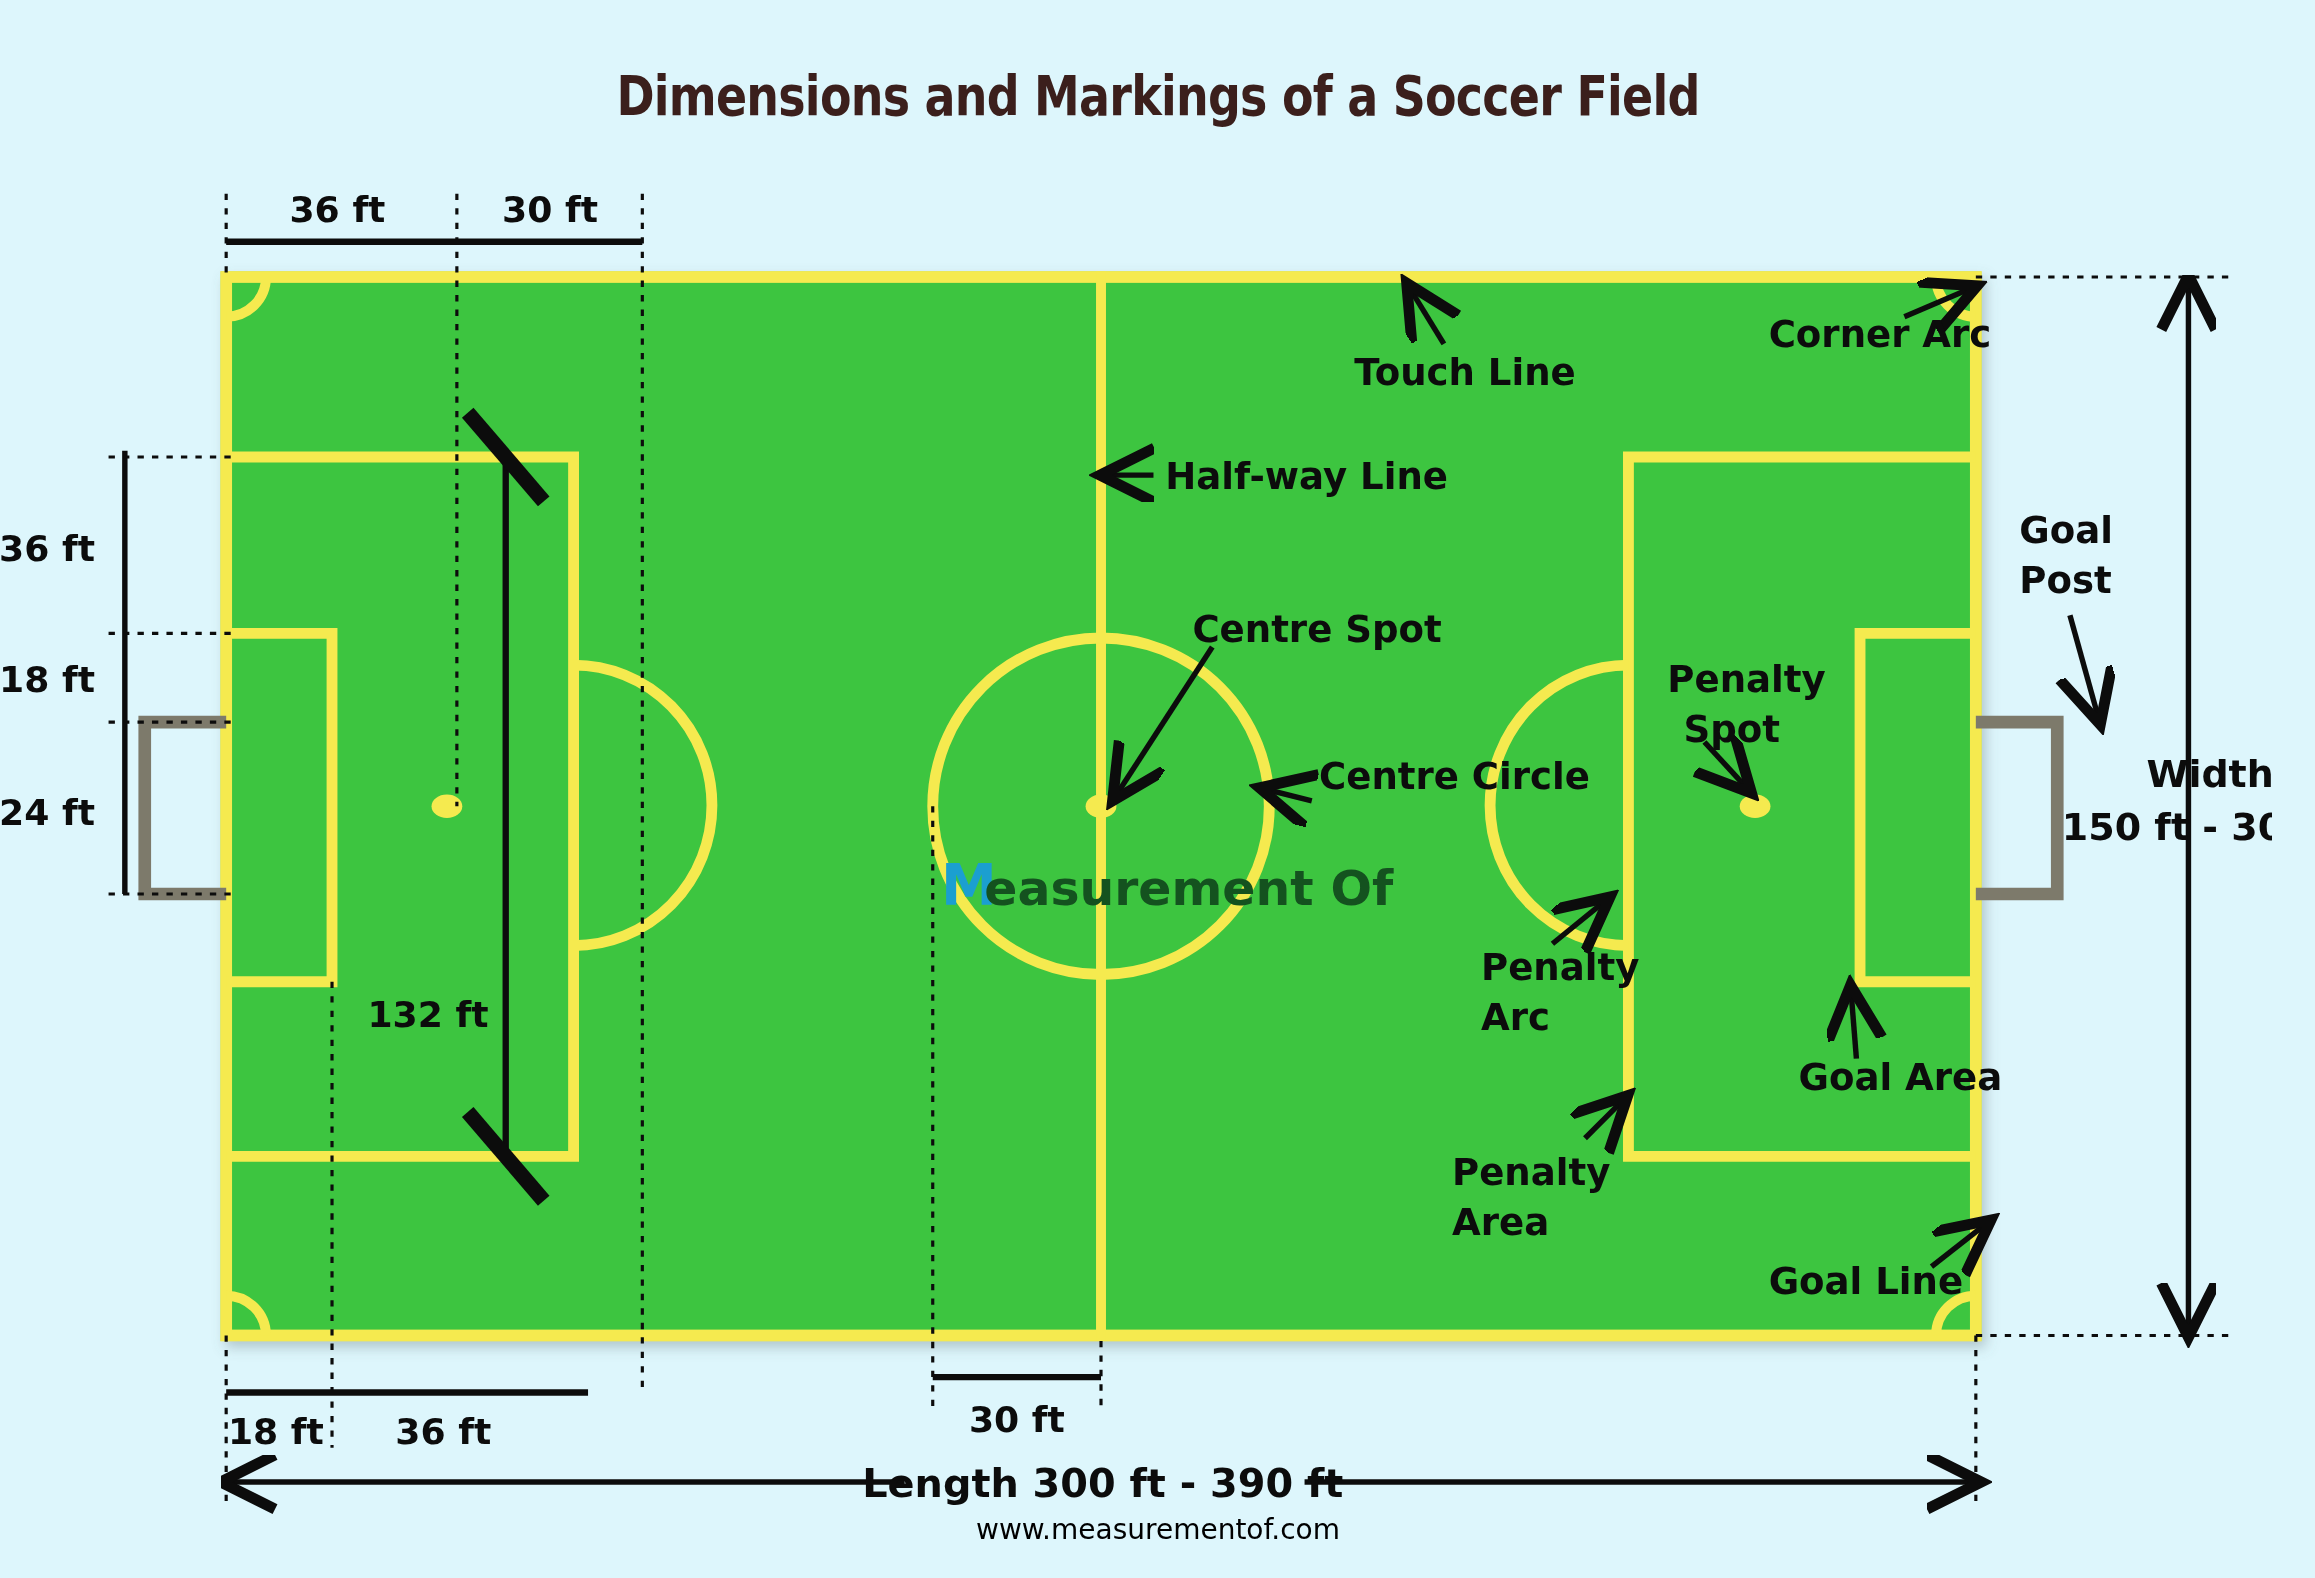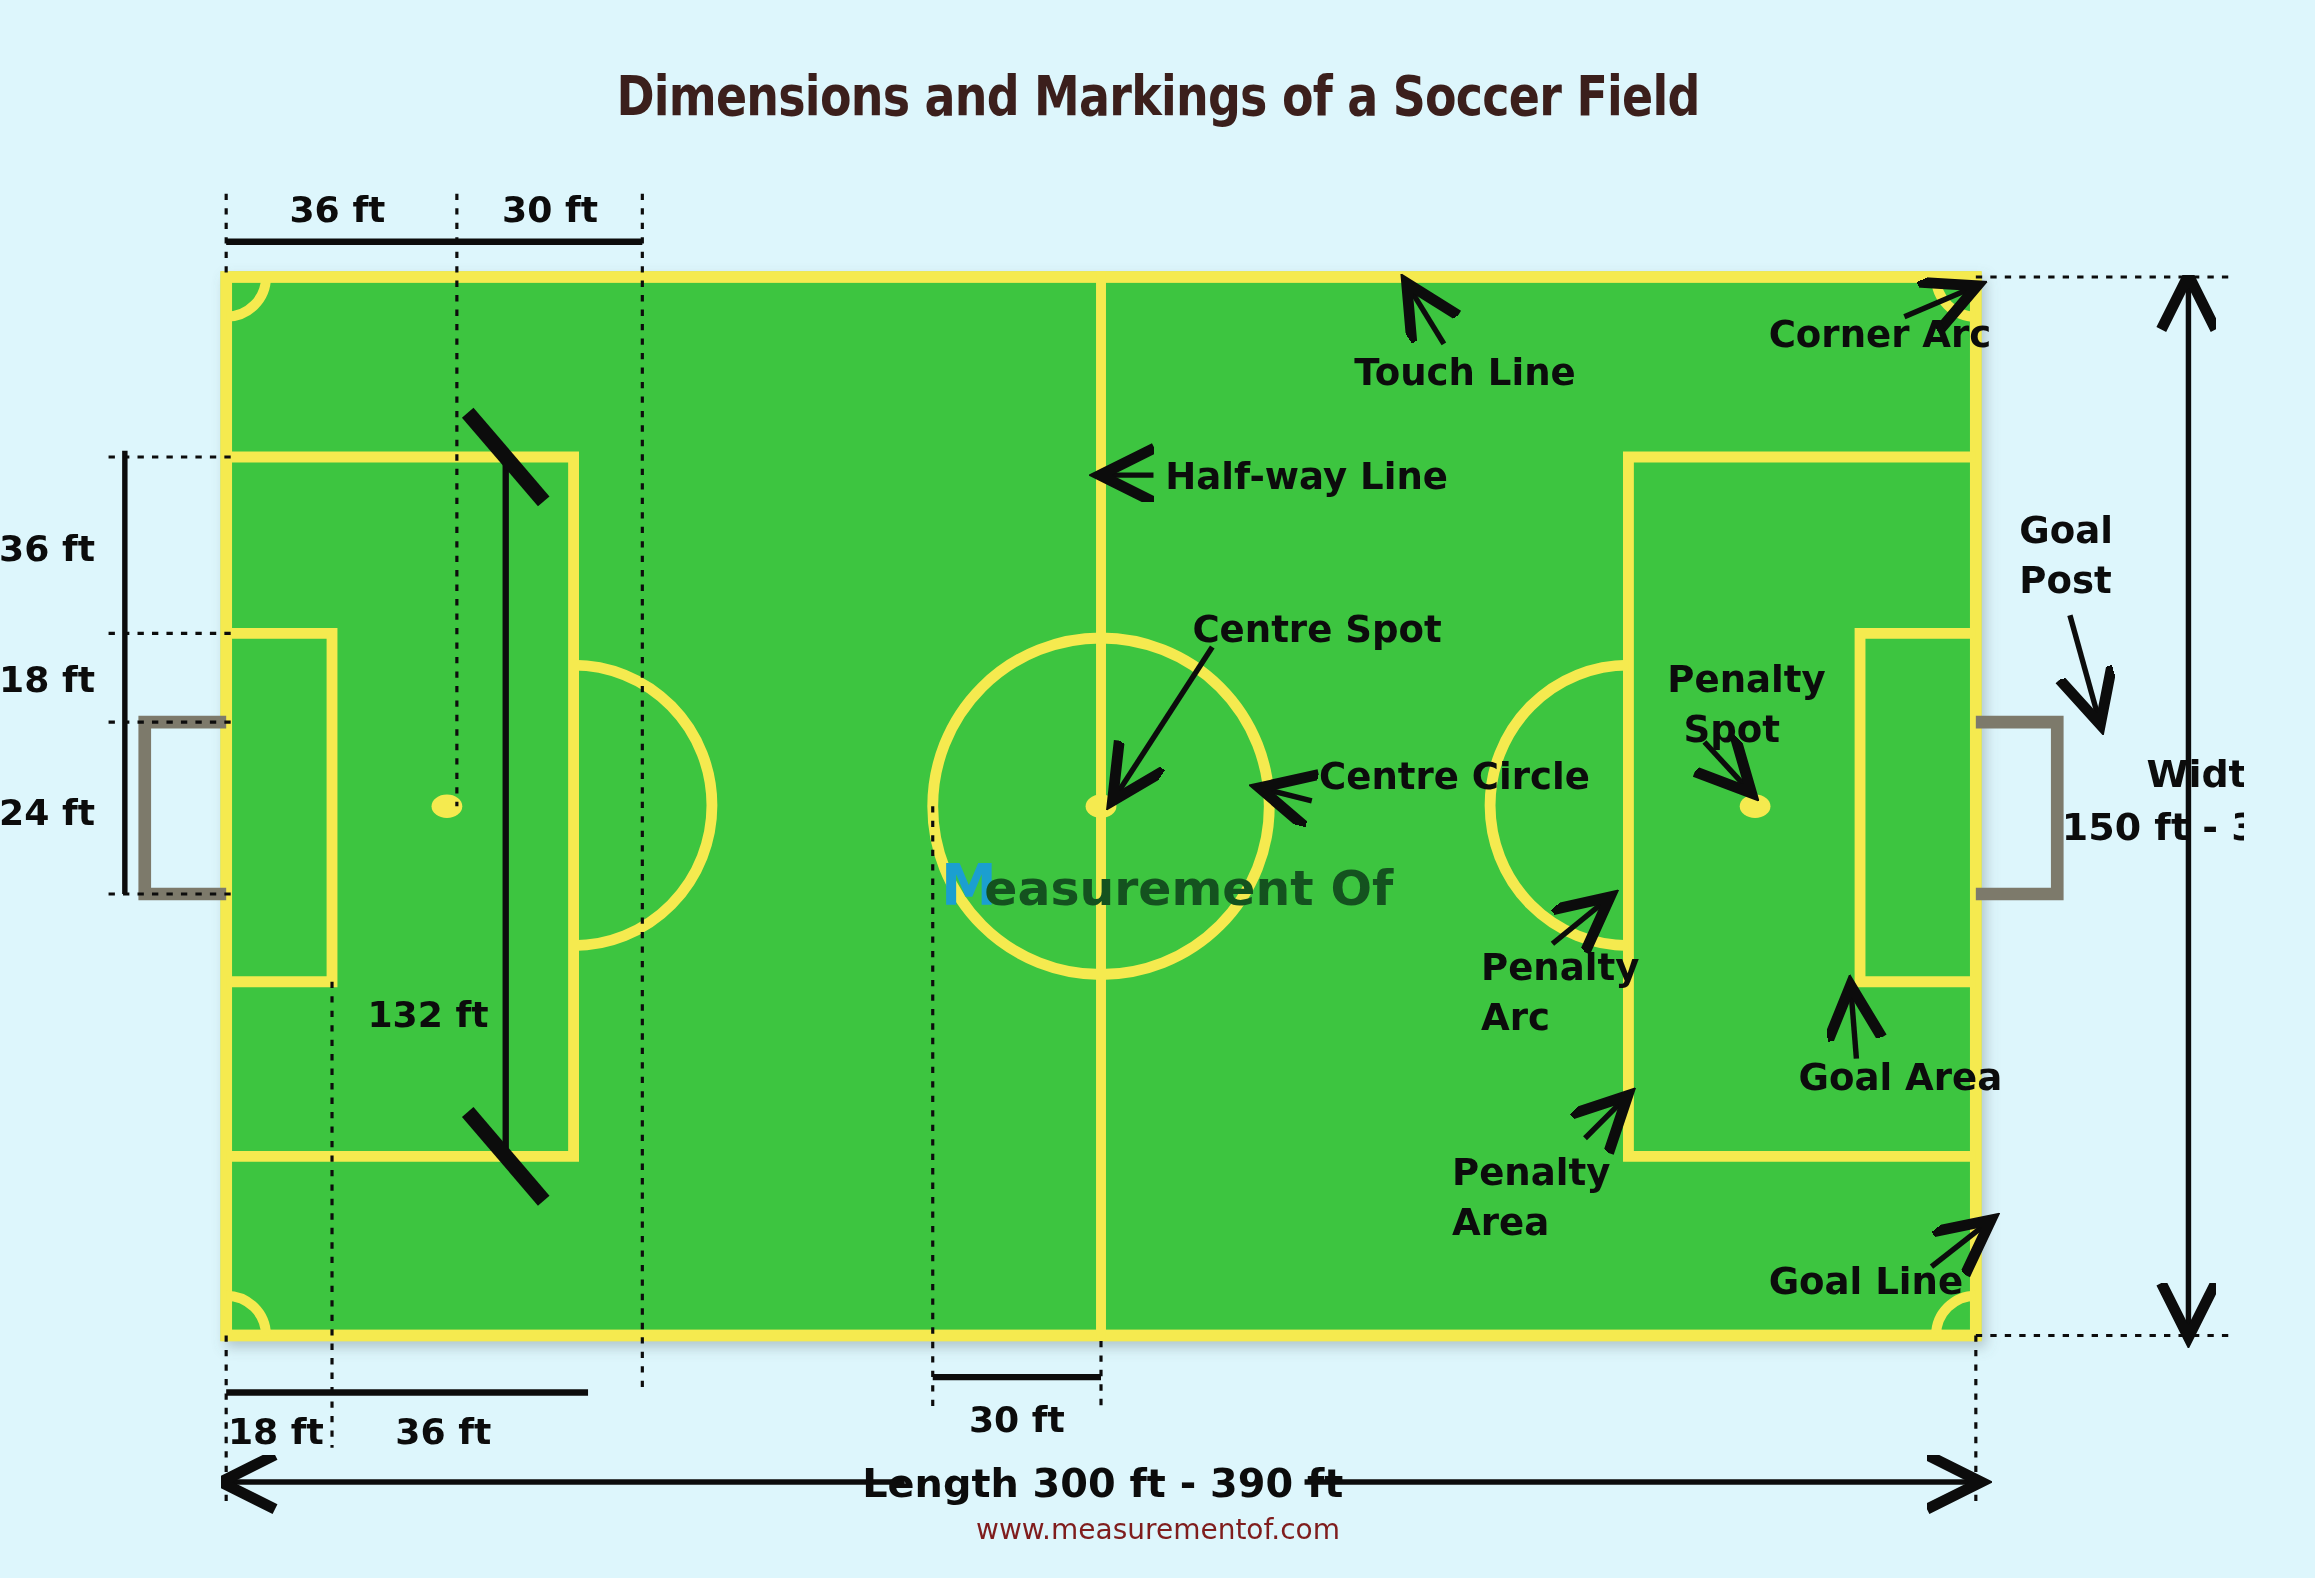--- a/index.html
+++ b/index.html
@@ -7,20 +7,21 @@
     padding: 0;
     background: #ddf6fc;
   }
   #page {
     position: relative;
     width: 2244px;
     height: 1579px;
     background: #ddf6fc;
     font-family: "DejaVu Sans", sans-serif;
     overflow: hidden;
+    padding-left: 28px;
   }
   #title {
     position: absolute;
     top: 63px;
     left: 0;
     width: 2316px;
     text-align: center;
     font-family: "DejaVu Sans", sans-serif;
     font-size: 56px;
     font-weight: bold;
@@ -28,21 +29,21 @@
     color: #3b1f1c;
     transform: scaleX(0.82);
   }
   #footer {
     position: absolute;
     top: 1513px;
     left: 0;
     width: 2316px;
     text-align: center;
     font-size: 28px;
-    color: #7f1d1d;
+    color: #000000;
     font-family: "DejaVu Sans", sans-serif;
   }
   svg#diagram {
     position: absolute;
     top: 0;
     left: 0;
   }
   .dimlabel {
     font-family: "DejaVu Sans", sans-serif;
     font-size: 40px;

